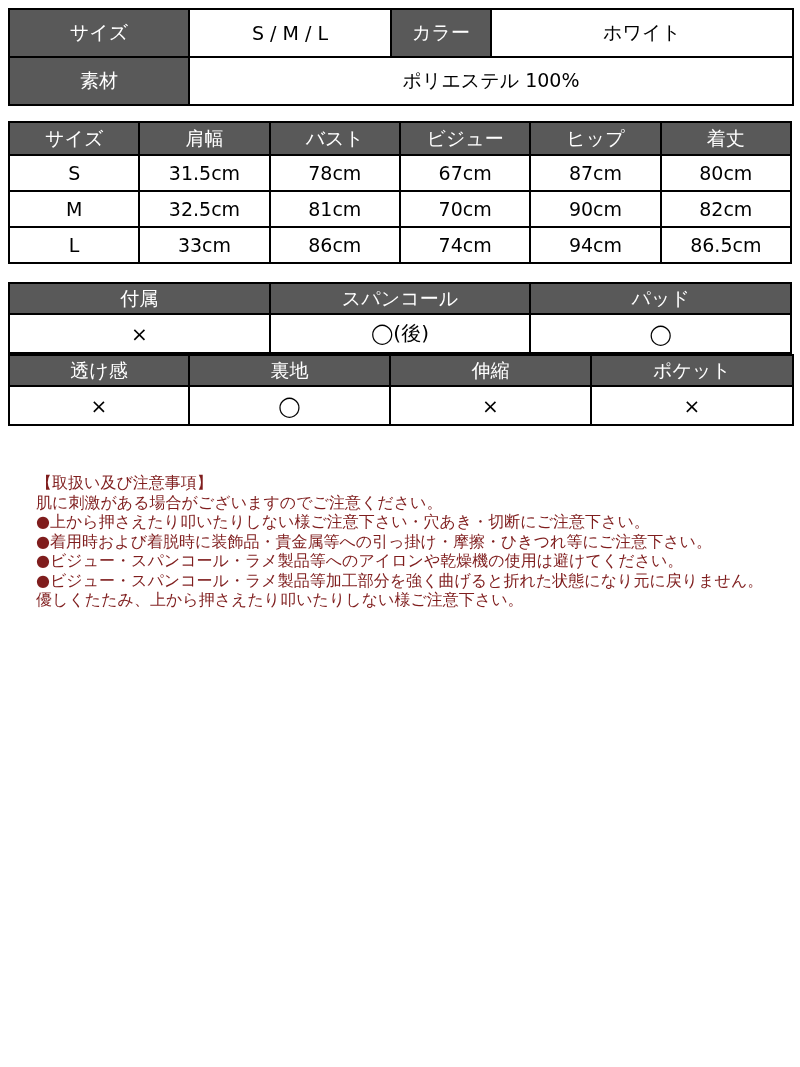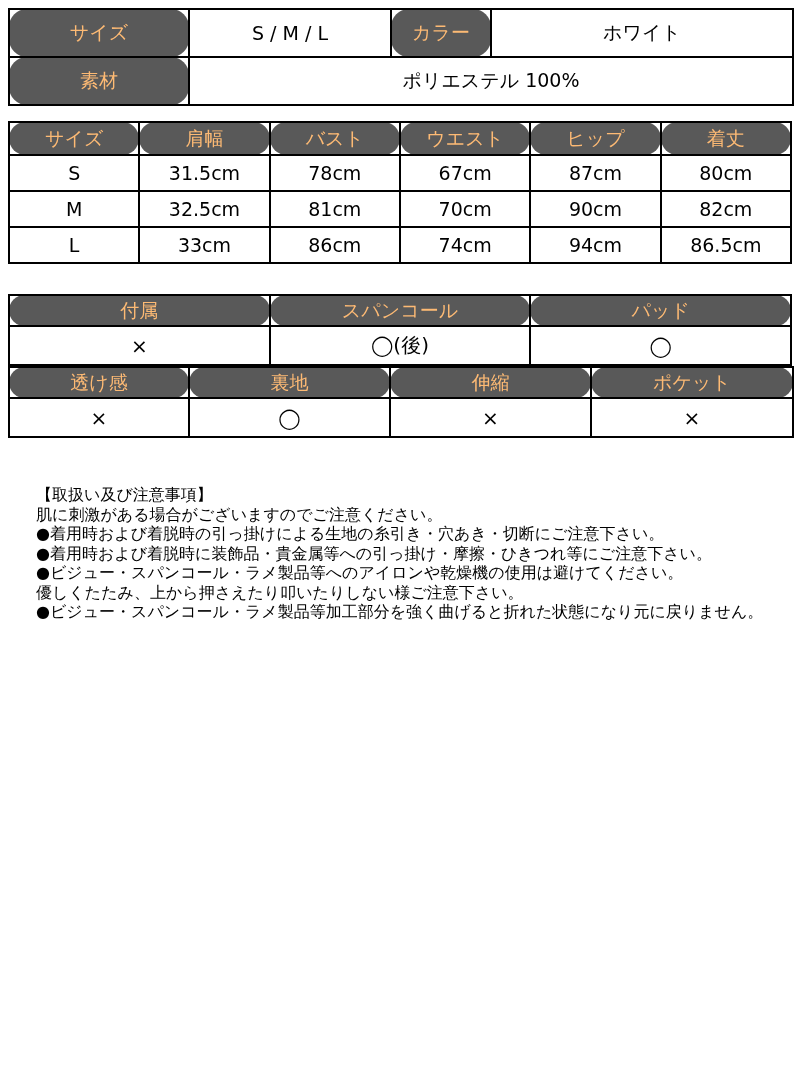--- a/index.html
+++ b/index.html
@@ -32,43 +32,42 @@
     text-align: center;
     vertical-align: middle;
     font-size: 19px;
     font-weight: normal;
     padding: 0;
     overflow: hidden;
     white-space: nowrap;
   }
   .hdr {
     background: #595959;
-    color: #fdba74;
-    border-radius: 18px;
+    color: #ffffff;
   }
   
   .spec-table { margin-top: 8px; }
   .spec-table td { height: 46px; }
   
   .meas-table { margin-top: 15px; }
   .meas-table .hrow td { height: 31px; }
   .meas-table .drow td { height: 34px; }
   
-  .feat-top { margin-top: 30px; }
+  .feat-top { margin-top: 18px; }
   .feat-bottom { margin-top: 0px; }
   .feat-top .hrow td, .feat-bottom .hrow td { height: 29px; }
   .feat-top .drow td, .feat-bottom .drow td { height: 37px; font-size: 20px; }
   
   .notes {
     margin-top: 47px;
     margin-left: 36px;
     margin-right: 20px;
     font-size: 16px;
     line-height: 19.5px;
-    color: #000000;
+    color: #7f1d1d;
     letter-spacing: 0;
   }
   .notes div { white-space: normal; }
 </style>
 </head>
 <body>
 
 <div class="page">
 
   <table class="spec-table">
@@ -91,21 +90,21 @@
     </tr>
   </tbody>
     </table>
 
   <table class="meas-table">
     <tbody>
         <tr class="hrow">
       <td class="hdr">サイズ</td>
       <td class="hdr">肩幅</td>
       <td class="hdr">バスト</td>
-      <td class="hdr">ウエスト</td>
+      <td class="hdr">ビジュー</td>
       <td class="hdr">ヒップ</td>
       <td class="hdr">着丈</td>
     </tr>
     <tr class="drow">
       <td>S</td>
       <td>31.5cm</td>
       <td>78cm</td>
       <td>67cm</td>
       <td>87cm</td>
       <td>80cm</td>
@@ -163,20 +162,20 @@
       <td>◯</td>
       <td>×</td>
       <td>×</td>
     </tr>
   </tbody>
     </table>
 
   <div class="notes">
     <div>【取扱い及び注意事項】</div>
     <div>肌に刺激がある場合がございますのでご注意ください。</div>
-    <div>●着用時および着脱時の引っ掛けによる生地の糸引き・穴あき・切断にご注意下さい。</div>
+    <div>●上から押さえたり叩いたりしない様ご注意下さい・穴あき・切断にご注意下さい。</div>
     <div>●着用時および着脱時に装飾品・貴金属等への引っ掛け・摩擦・ひきつれ等にご注意下さい。</div>
     <div>●ビジュー・スパンコール・ラメ製品等へのアイロンや乾燥機の使用は避けてください。</div>
+    <div>●ビジュー・スパンコール・ラメ製品等加工部分を強く曲げると折れた状態になり元に戻りません。</div>
     <div>優しくたたみ、上から押さえたり叩いたりしない様ご注意下さい。</div>
-    <div>●ビジュー・スパンコール・ラメ製品等加工部分を強く曲げると折れた状態になり元に戻りません。</div>
   </div>
 
 </div>
 
 </body></html>

